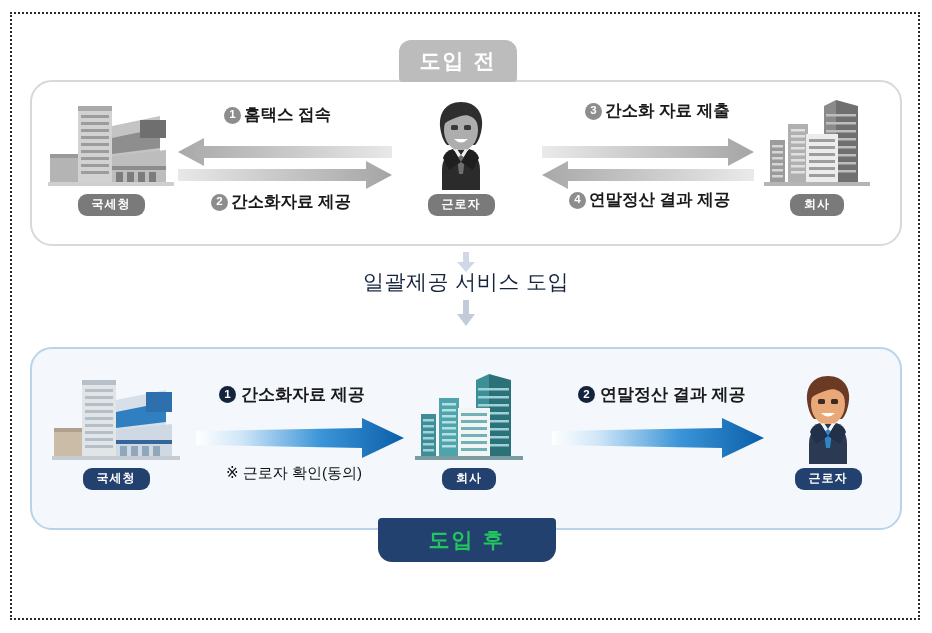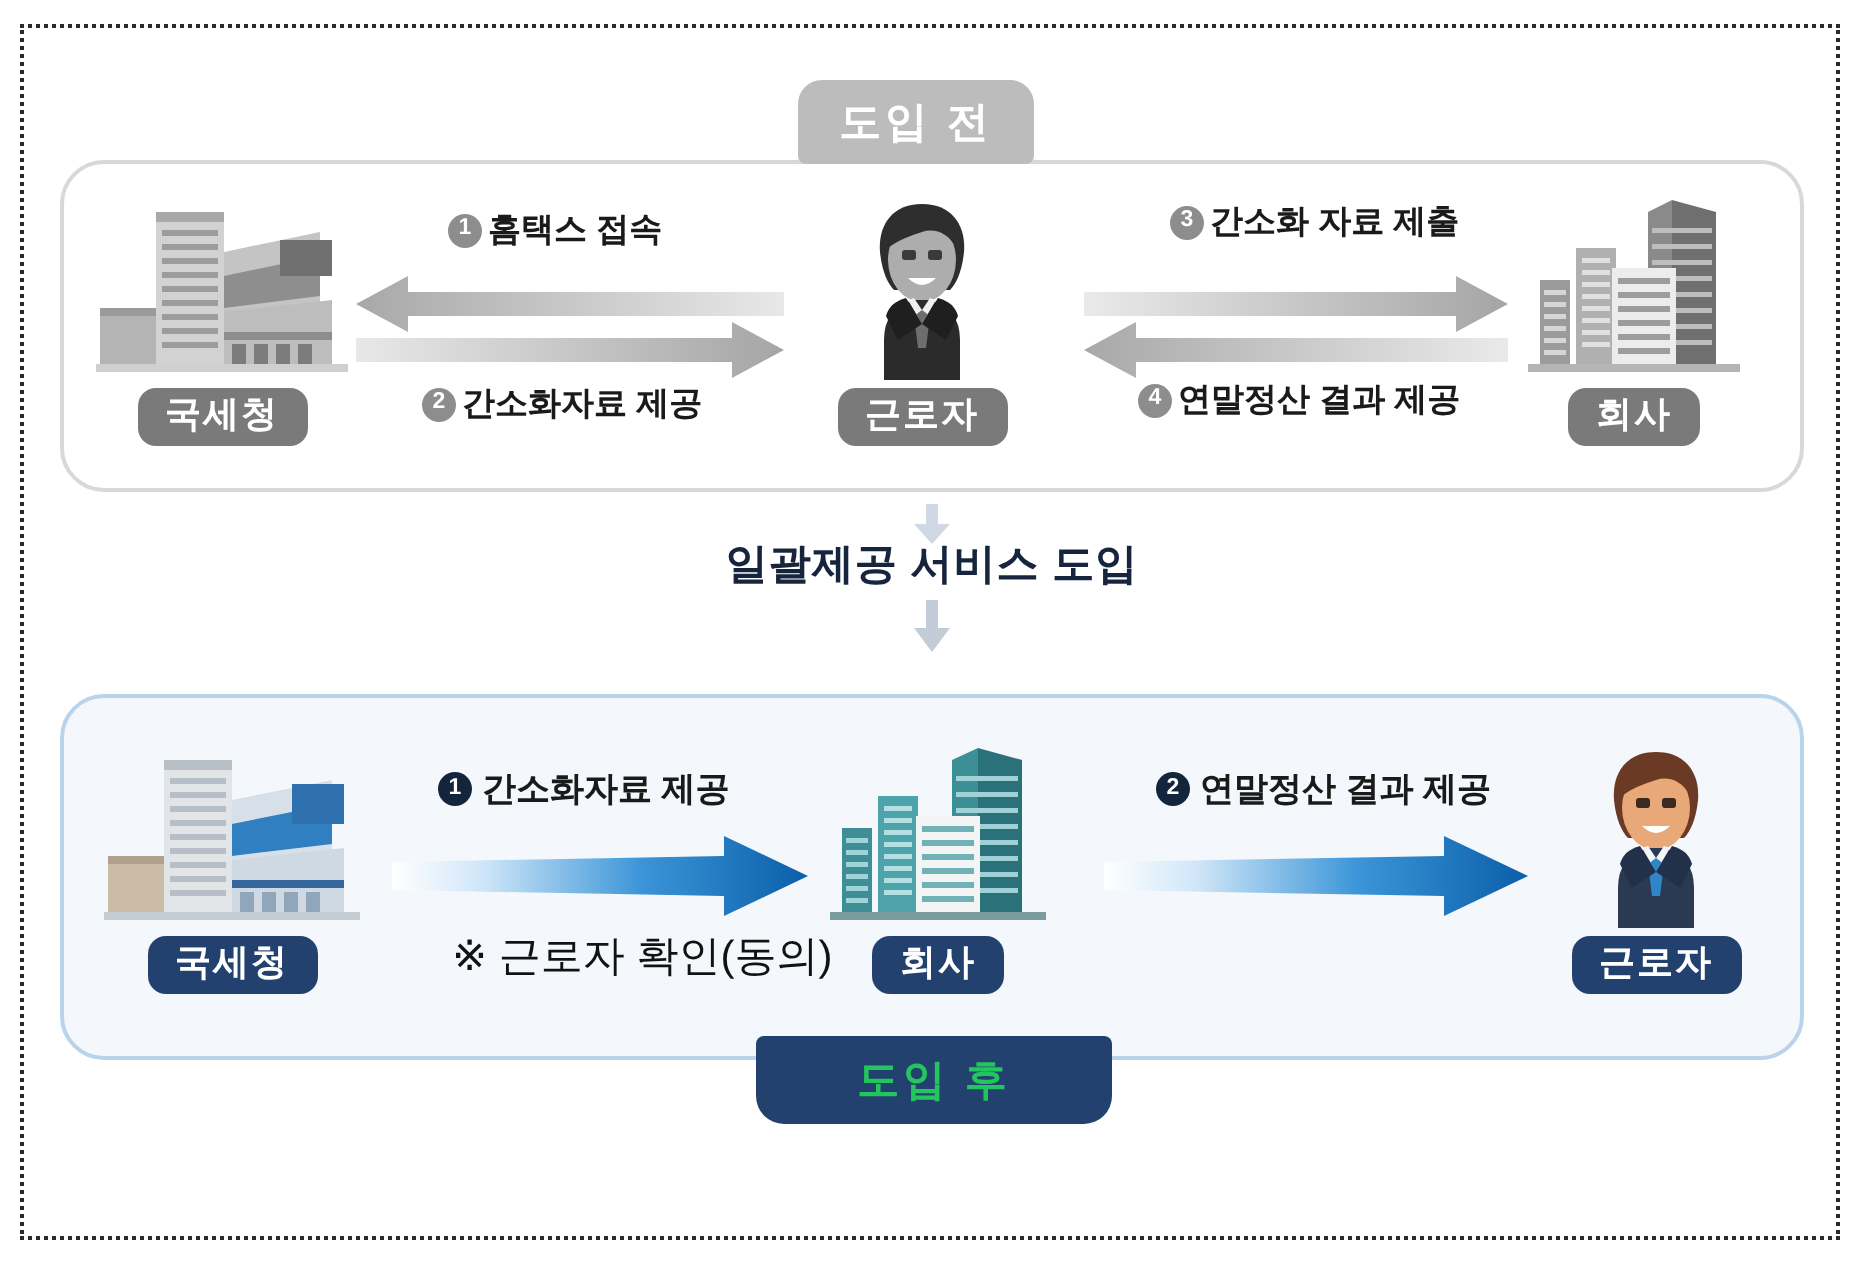--- a/index.html
+++ b/index.html
@@ -99,21 +99,21 @@
     align-items: center;
     z-index: 5;
   }
   .node .art {
     display: flex;
     align-items: flex-end;
     justify-content: center;
   }
   .node-label {
     margin-top: 4px;
-    font-size: 18px;
+    font-size: 12px;
     font-weight: bold;
     color: #ffffff;
     padding: 4px 14px 5px 14px;
     border-radius: 9px;
     letter-spacing: 1px;
     line-height: 1.1;
     white-space: nowrap;
   }
   .node-label.gray {
     background: #7a7a7a;
@@ -145,34 +145,34 @@
     font-weight: bold;
     line-height: 1;
     color: #ffffff;
     flex: none;
   }
   .num-badge.gray { background: #8d8d8d; }
   .num-badge.dark { background: #15243d; }
 
   .sub-note {
     position: absolute;
-    font-size: 21px;
+    font-size: 15px;
     color: #121212;
     white-space: nowrap;
     z-index: 6;
   }
 
   .mid-caption {
     position: absolute;
     left: 0;
     right: 0;
     top: 268px;
     text-align: center;
     font-size: 21px;
-    font-weight: bold;
+    font-weight: normal;
     color: #16253d;
     letter-spacing: 0.5px;
     z-index: 5;
   }
   .mid-arrow {
     position: absolute;
     left: 455px;
     top: 298px;
     z-index: 5;
   }

